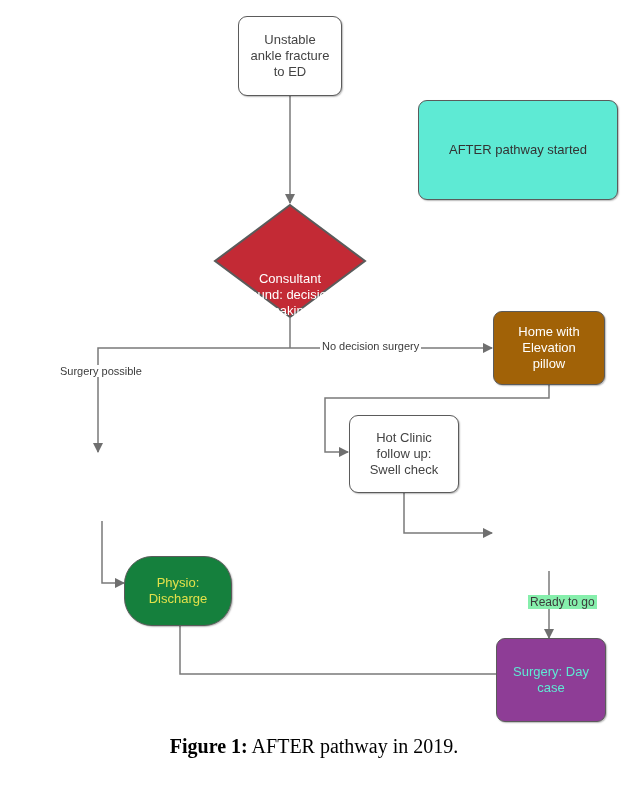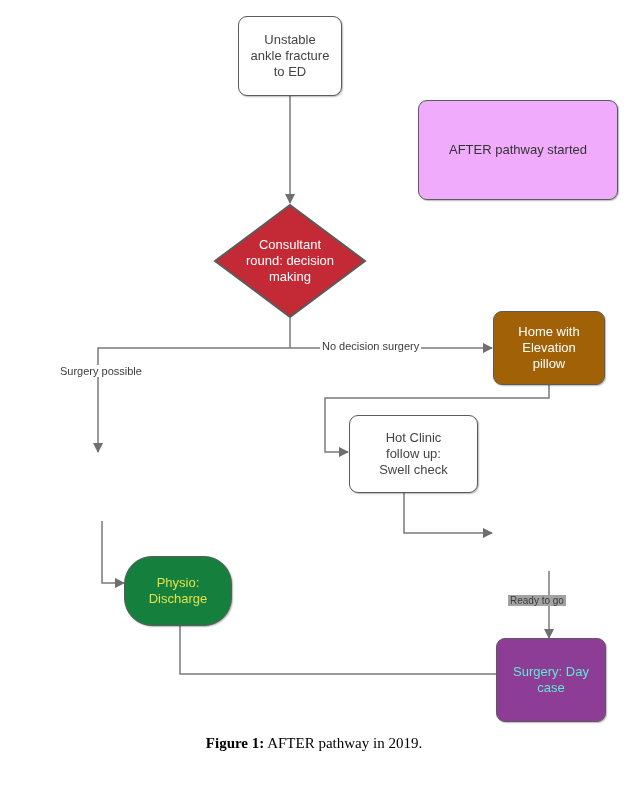--- a/index.html
+++ b/index.html
@@ -117,71 +117,71 @@
 
     <path d="M 496 674 L 180 674 L 180 613" fill="none" stroke="#7a7a7a" stroke-width="1.5" marker-end="url(#arrow)"></path>
   </svg>
 
   <div class="node node-rect node-white" style="left:238px; top:16px; width:104px; height:80px; font-size:13px; color:#444444;">
     <span class="node-text">Unstable
 ankle fracture
 to ED</span>
   </div>
 
-  <div class="node node-rect" style="left:418px; top:100px; width:200px; height:100px; background:#f0abfc; font-size:13px; color:#333333;">
+  <div class="node node-rect" style="left:418px; top:100px; width:200px; height:100px; background:#5eead4; font-size:13px; color:#333333;">
     <span class="node-text">AFTER pathway started</span>
   </div>
 
   <div class="diamond" style="left:213px; top:203px; width:154px; height:116px;">
     <svg class="dshape" viewBox="0 0 154 116" preserveAspectRatio="none">
       <polygon points="77,2 152,58 77,114 2,58" fill="#C32A35" stroke="#5b5b5b" stroke-width="2"></polygon>
     </svg>
-    <div class="dlabel" style="font-size:13px; color:#ffffff;">
+    <div class="dlabel" style="font-size:13px; color:#ffffff;align-items:flex-end;">
       <span class="node-text">Consultant
 round: decision
 making</span>
     </div>
   </div>
 
   <div class="edge-label" style="left:320px; top:340px; font-size:11px; background:#ffffff; padding:0 2px;">
     <span>No decision surgery</span>
   </div>
 
   <div class="edge-label" style="left:58px; top:365px; font-size:11px; background:#ffffff; padding:0 2px;">
     <span>Surgery possible</span>
   </div>
 
   <div class="node node-rect" style="left:493px; top:311px; width:112px; height:74px; background:#a16207; font-size:13px; color:#ffffff;">
     <span class="node-text">Home with
 Elevation
 pillow</span>
   </div>
 
-  <div class="node node-rect node-white" style="left:349px; top:415px; width:129px; height:78px; font-size:13px; color:#444444;">
+  <div class="node node-rect node-white" style="left:349px; top:415px; width:110px; height:78px; font-size:13px; color:#444444;">
     <span class="node-text">Hot Clinic
 follow up:
 Swell check</span>
   </div>
 
 
-  <div class="edge-label" style="left:508px; top:595px; font-size:10px; background:#a3a3a3; padding:0 2px;">
+  <div class="edge-label" style="left:528px; top:595px; font-size:12px; background:#86efac; padding:0 2px;">
     <span>Ready to go</span>
   </div>
 
 
   <div class="node" style="left:124px; top:556px; width:108px; height:70px; background:#15803d;
               border:1.6px solid #5b5b5b; border-radius:28px;
               box-shadow:1px 1px 1.5px rgba(0,0,0,0.28);
               font-size:13px; color:#E3E04A;">
     <span class="node-text">Physio:
 Discharge</span>
   </div>
 
   <div class="node node-rect" style="left:496px; top:638px; width:110px; height:84px; background:#8E3D96; font-size:13px; color:#5eead4;">
     <span class="node-text">Surgery: Day
 case</span>
   </div>
 
-  <div class="caption" style="left:0; top:735px; font-size:15px;">
+  <div class="caption" style="left:0; top:735px; font-size:20px;">
     <b>Figure 1:</b><span> AFTER pathway in 2019.</span>
   </div>
 
 </div>
 
 </body></html>

